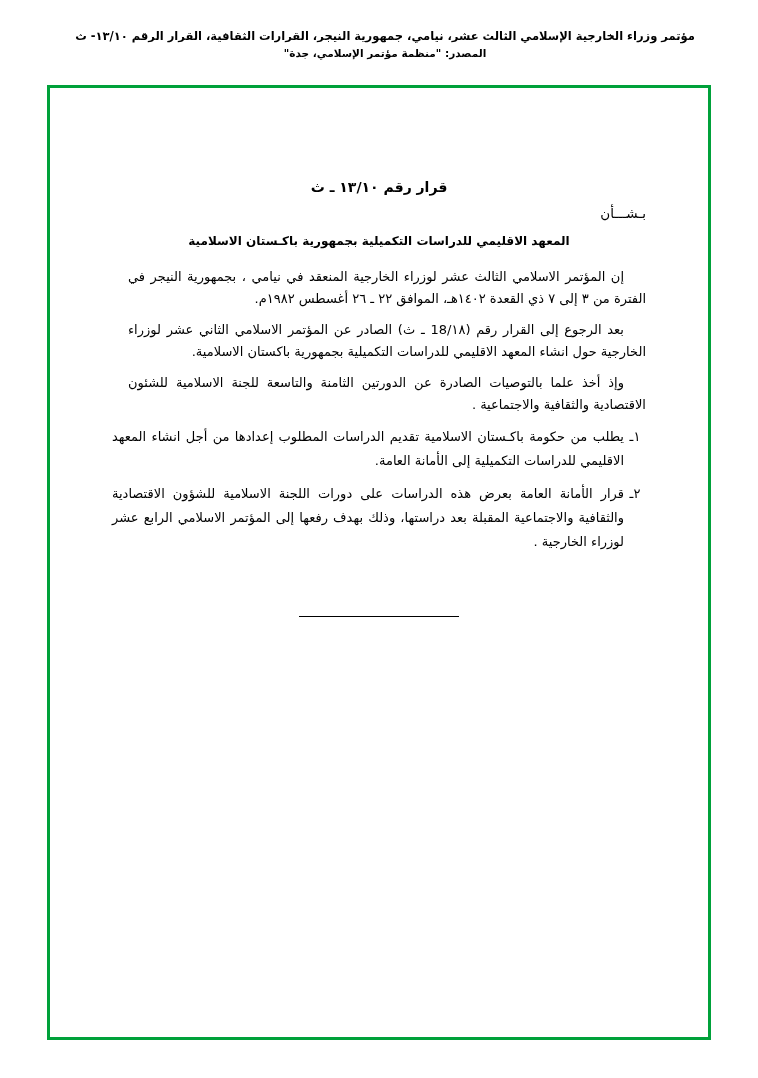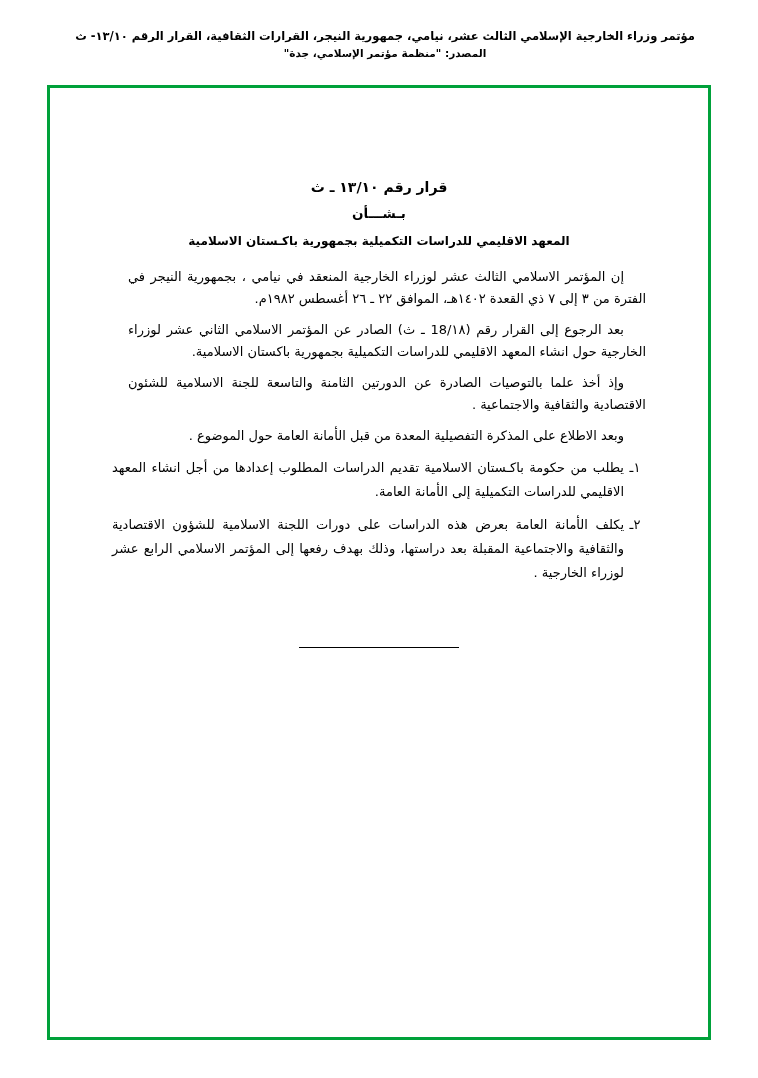--- a/index.html
+++ b/index.html
@@ -73,23 +73,22 @@
 
   
   .res-no {
     text-align: center;
     font-size: 14px;
     font-weight: bold;
     letter-spacing: 1px;
     line-height: 26px;
   }
   .res-about {
-    text-align: center;
     font-size: 13.5px;
-    font-weight: bold;
+    font-weight: normal;
     letter-spacing: 3px;
     line-height: 26px;
   }
   .res-subject {
     text-align: center;
     font-size: 12px;
     font-weight: bold;
     letter-spacing: 0.5px;
     line-height: 30px;
     margin-bottom: 10px;
@@ -154,30 +153,29 @@
   <div class="frame">
     <div class="frame-inner">
 
       <div class="res-no">قرار رقم ١٣/١٠ ـ ث</div>
       <div class="res-about">بـشـــأن</div>
       <div class="res-subject">المعهد الاقليمي للدراسات التكميلية بجمهورية باكـستان الاسلامية</div>
 
       <p class="para indent">إن المؤتمر الاسلامي الثالث عشر لوزراء الخارجية المنعقد في نيامي ، بجمهورية النيجر في الفترة من ٣ إلى ٧ ذي القعدة ١٤٠٢هـ، الموافق ٢٢ ـ ٢٦ أغسطس ١٩٨٢م.</p>
       <p class="para indent">بعد الرجوع إلى القرار رقم (18/١٨ ـ ث) الصادر عن المؤتمر الاسلامي الثاني عشر لوزراء الخارجية حول انشاء المعهد الاقليمي للدراسات التكميلية بجمهورية باكستان الاسلامية.</p>
       <p class="para indent">وإذ أخذ علما بالتوصيات الصادرة عن الدورتين الثامنة والتاسعة للجنة الاسلامية للشئون الاقتصادية والثقافية والاجتماعية .</p>
-      <p class="para indent">وبعد الاطلاع على المذكرة التفصيلية المعدة من قبل الأمانة العامة حول الموضوع .</p>
 
       <div class="clause">
         <div class="clause-num">١ـ</div>
         <div class="clause-text">يطلب من حكومة باكـستان الاسلامية تقديم الدراسات المطلوب إعدادها من أجل انشاء المعهد الاقليمي للدراسات التكميلية إلى الأمانة العامة.</div>
       </div>
 
       <div class="clause">
         <div class="clause-num">٢ـ</div>
-        <div class="clause-text">يكلف الأمانة العامة بعرض هذه الدراسات على دورات اللجنة الاسلامية للشؤون الاقتصادية والثقافية والاجتماعية المقبلة بعد دراستها، وذلك بهدف رفعها إلى المؤتمر الاسلامي الرابع عشر لوزراء الخارجية .</div>
+        <div class="clause-text">قرار الأمانة العامة بعرض هذه الدراسات على دورات اللجنة الاسلامية للشؤون الاقتصادية والثقافية والاجتماعية المقبلة بعد دراستها، وذلك بهدف رفعها إلى المؤتمر الاسلامي الرابع عشر لوزراء الخارجية .</div>
       </div>
 
       <div class="end-rule-wrap">
         <span class="end-rule"></span>
       </div>
 
     </div>
   </div>
 
 </div>

